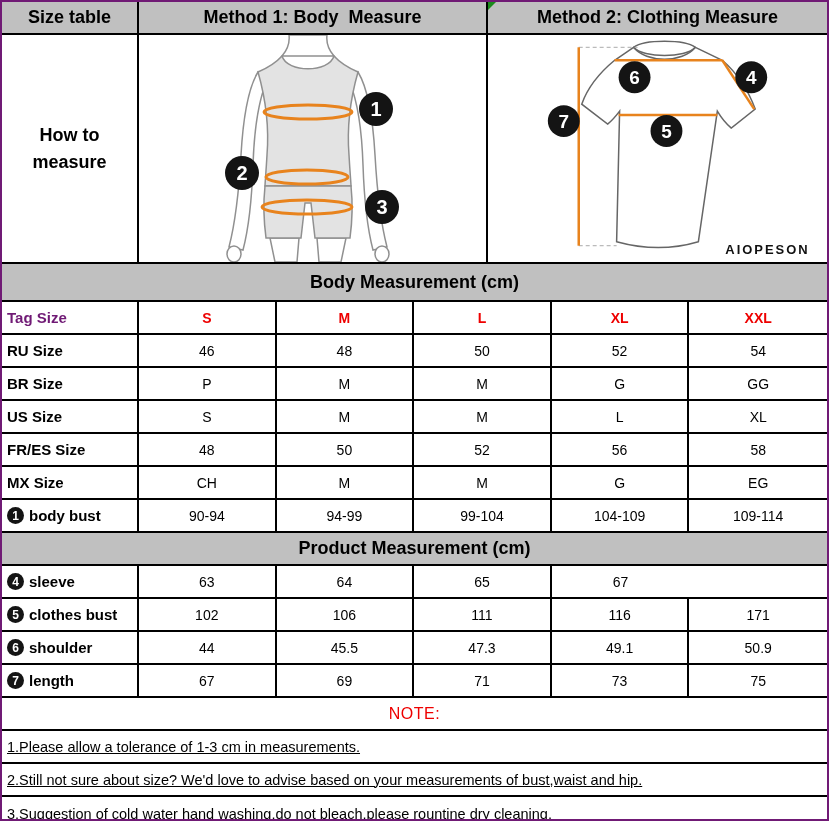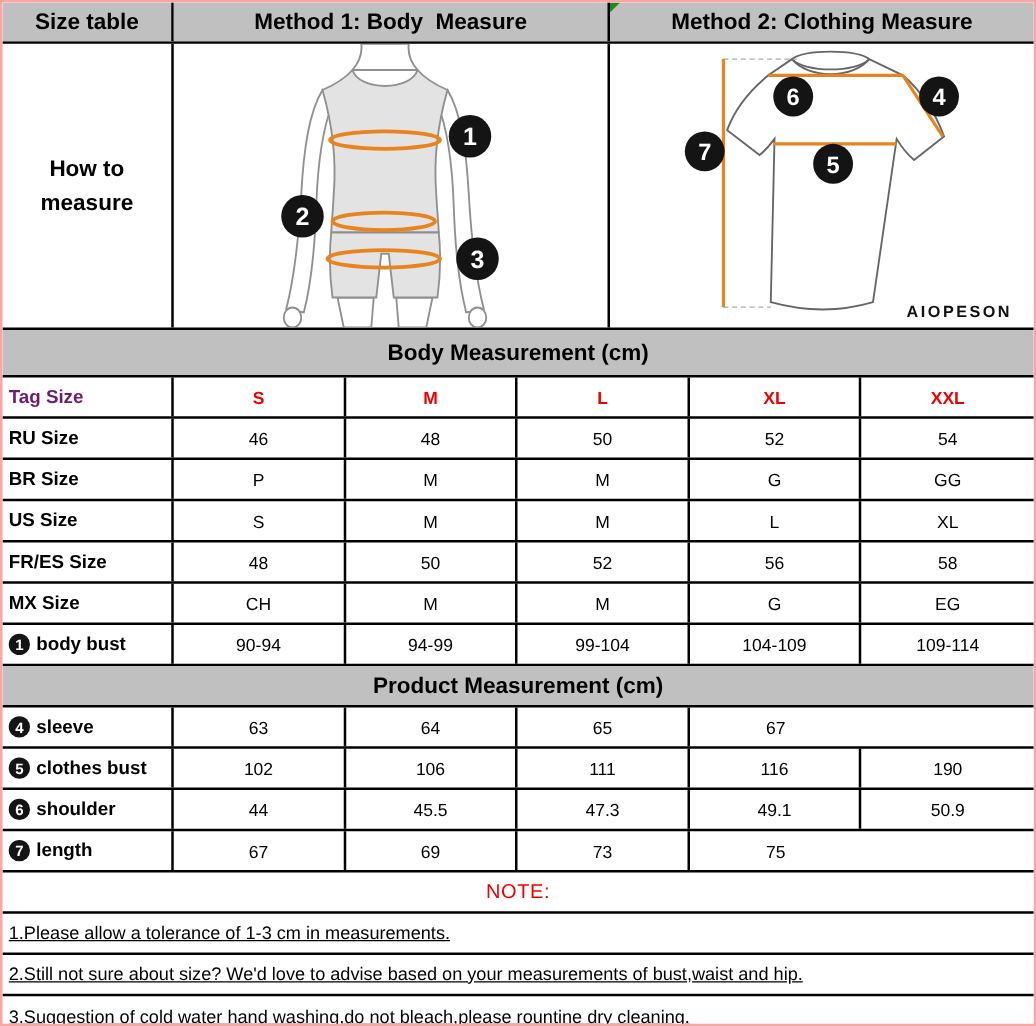--- a/index.html
+++ b/index.html
@@ -1,19 +1,19 @@
 <!DOCTYPE html>
 <html><head>
 <meta charset="utf-8">
 <style>
   * { box-sizing: border-box; margin: 0; padding: 0; }
   html,body { background:#ffffff; }
   .sheet {
     width: 829px; height: 821px;
-    border: 2px solid #fca5a5;
+    border: 2px solid #701a75;
     background: #fff;
     font-family: "Liberation Sans", sans-serif;
     color: #000;
     overflow: hidden;
     position: relative;
   }
   .row { display: grid; border-bottom: 2px solid #000; }
   .cols6 { grid-template-columns: 137px repeat(5, 1fr); }
   .cols3 { grid-template-columns: 137px 349px 1fr; }
   .cols1 { grid-template-columns: 1fr; }
@@ -239,21 +239,21 @@
 
   <div class="row cols6 h-row">
     <div class="cell label-cell">
       <span class="chip">5</span>
       <span>clothes bust</span>
     </div>
     <div class="cell">102</div>
     <div class="cell">106</div>
     <div class="cell">111</div>
     <div class="cell">116</div>
-    <div class="cell">190</div>
+    <div class="cell">171</div>
   </div>
 
   <div class="row cols6 h-row">
     <div class="cell label-cell">
       <span class="chip">6</span>
       <span>shoulder</span>
     </div>
     <div class="cell">44</div>
     <div class="cell">45.5</div>
     <div class="cell">47.3</div>
@@ -261,20 +261,21 @@
     <div class="cell">50.9</div>
   </div>
 
   <div class="row cols6 h-row">
     <div class="cell label-cell">
       <span class="chip">7</span>
       <span>length</span>
     </div>
     <div class="cell">67</div>
     <div class="cell">69</div>
+    <div class="cell">71</div>
     <div class="cell">73</div>
     <div class="cell">75</div>
   </div>
 
   <div class="row cols1 h-band">
     <div class="cell nob">
       <span class="note-title">NOTE:</span>
     </div>
   </div>
   <div class="row cols1 h-row">

